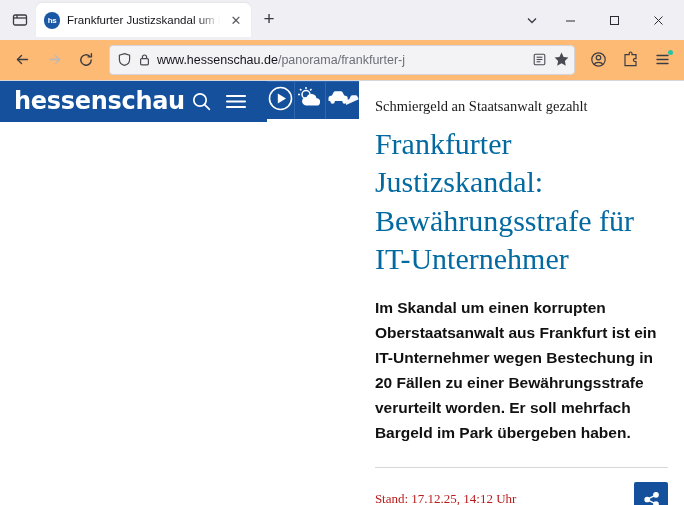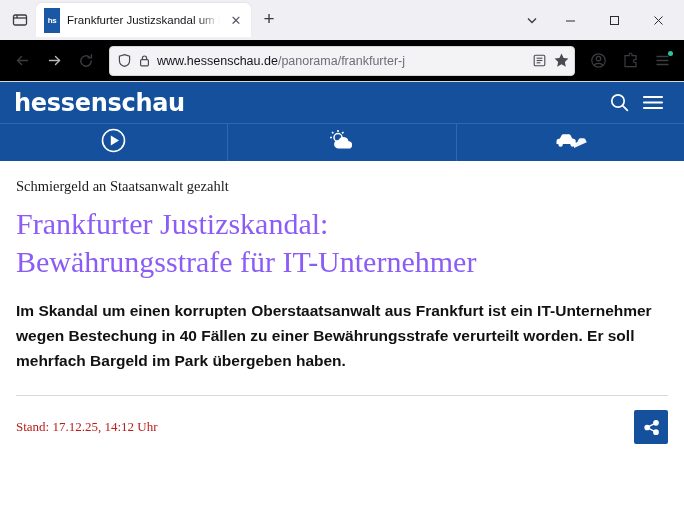--- a/index.html
+++ b/index.html
@@ -45,27 +45,27 @@
     background: #ffffff;
     border-radius: 6px 6px 0 0;
     display: flex;
     align-items: center;
     padding: 0 6px 0 8px;
     gap: 7px;
     box-shadow: 0 -1px 2px rgba(0,0,0,0.05);
     position: relative;
   }
   .tab-favicon {
-    width: 16px; height: 25px;
+    width: 16px; height: 17px;
     background: #1a57a5;
     color: #fff;
     font-size: 8px;
     font-weight: bold;
     display: flex; align-items: center; justify-content: center;
-    border-radius: 0;
+    border-radius: 8px;
     letter-spacing: -0.5px;
     flex: 0 0 auto;
   }
   .tab-title {
     font-size: 11.5px;
     color: #15141a;
     white-space: nowrap;
     overflow: hidden;
     flex: 1 1 auto;
     -webkit-mask-image: linear-gradient(to right, #000 85%, transparent 100%);
@@ -97,21 +97,21 @@
   .win-btn {
     width: 44px; height: 38px;
     display: flex; align-items: center; justify-content: center;
     color: #2b2b33;
     font-size: 13px;
   }
 
   
   .navbar {
     height: 42px;
-    background: #000000;
+    background: #fdba74;
     display: flex;
     align-items: center;
     padding: 0 7px;
     gap: 2px;
     border-bottom: 1px solid #d7d7db;
   }
   .nav-btn {
     width: 30px; height: 30px;
     display: flex; align-items: center; justify-content: center;
     color: #3c3c43;
@@ -166,21 +166,21 @@
     border-radius: 50%;
     background: #2ac3a2;
   }
 
   
   .page {
     flex: 1 1 auto;
     background: #ffffff;
     overflow: hidden;
     display: flex;
-    flex-direction: column;
+    flex-direction: row;
   }
 
   .site-header {
     height: 41px;
     background: #14509b;
     display: flex;
     align-items: center;
     padding: 0 14px;
     flex: 0 0 auto;
   }
@@ -223,21 +223,21 @@
   .kicker {
     font-size: 14.5px;
     color: #1a1a1a;
     margin: 5px 0 10px 0;
     font-family: Liberation Serif, serif;
   }
   .headline {
     font-family: "Liberation Serif", serif;
     font-size: 30px;
     line-height: 1.28;
-    color: #8b5cf6;
+    color: #0369a1;
     margin: 0 0 16px 0;
     font-weight: normal;
   }
   .teaser {
     font-size: 15.5px;
     line-height: 1.62;
     font-weight: bold;
     color: #111111;
     margin: 0 0 22px 0;
   }
@@ -433,21 +433,21 @@
         </span>
       </div>
     </div>
 
     <div class="article">
       <div class="kicker">Schmiergeld an Staatsanwalt gezahlt</div>
       <h1 class="headline">
         <span>Frankfurter Justizskandal:</span><br>
         <span>Bewährungsstrafe für IT-Unternehmer</span>
       </h1>
-      <p class="teaser">Im Skandal um einen korrupten Oberstaatsanwalt aus Frankfurt ist ein IT-Unternehmer wegen Bestechung in 40 Fällen zu einer Bewährungsstrafe verurteilt worden. Er soll mehrfach Bargeld im Park übergeben haben.</p>
+      <p class="teaser">Im Skandal um einen korrupten Oberstaatsanwalt aus Frankfurt ist ein IT-Unternehmer wegen Bestechung in 20 Fällen zu einer Bewährungsstrafe verurteilt worden. Er soll mehrfach Bargeld im Park übergeben haben.</p>
       <div class="divider"></div>
       <div class="meta-row">
         <span class="stand">Stand: 17.12.25, 14:12 Uhr</span>
         <span class="share-btn">
           <svg width="17" height="17" viewBox="0 0 17 17" fill="none" stroke="currentColor" stroke-width="1.3">
             <circle cx="13" cy="3.8" r="2.2" fill="currentColor"></circle>
             <circle cx="4.2" cy="8.5" r="2.2" fill="currentColor"></circle>
             <circle cx="13" cy="13.2" r="2.2" fill="currentColor"></circle>
             <line x1="6.1" y1="7.4" x2="11.1" y2="4.8"></line>
             <line x1="6.1" y1="9.6" x2="11.1" y2="12.2"></line>

